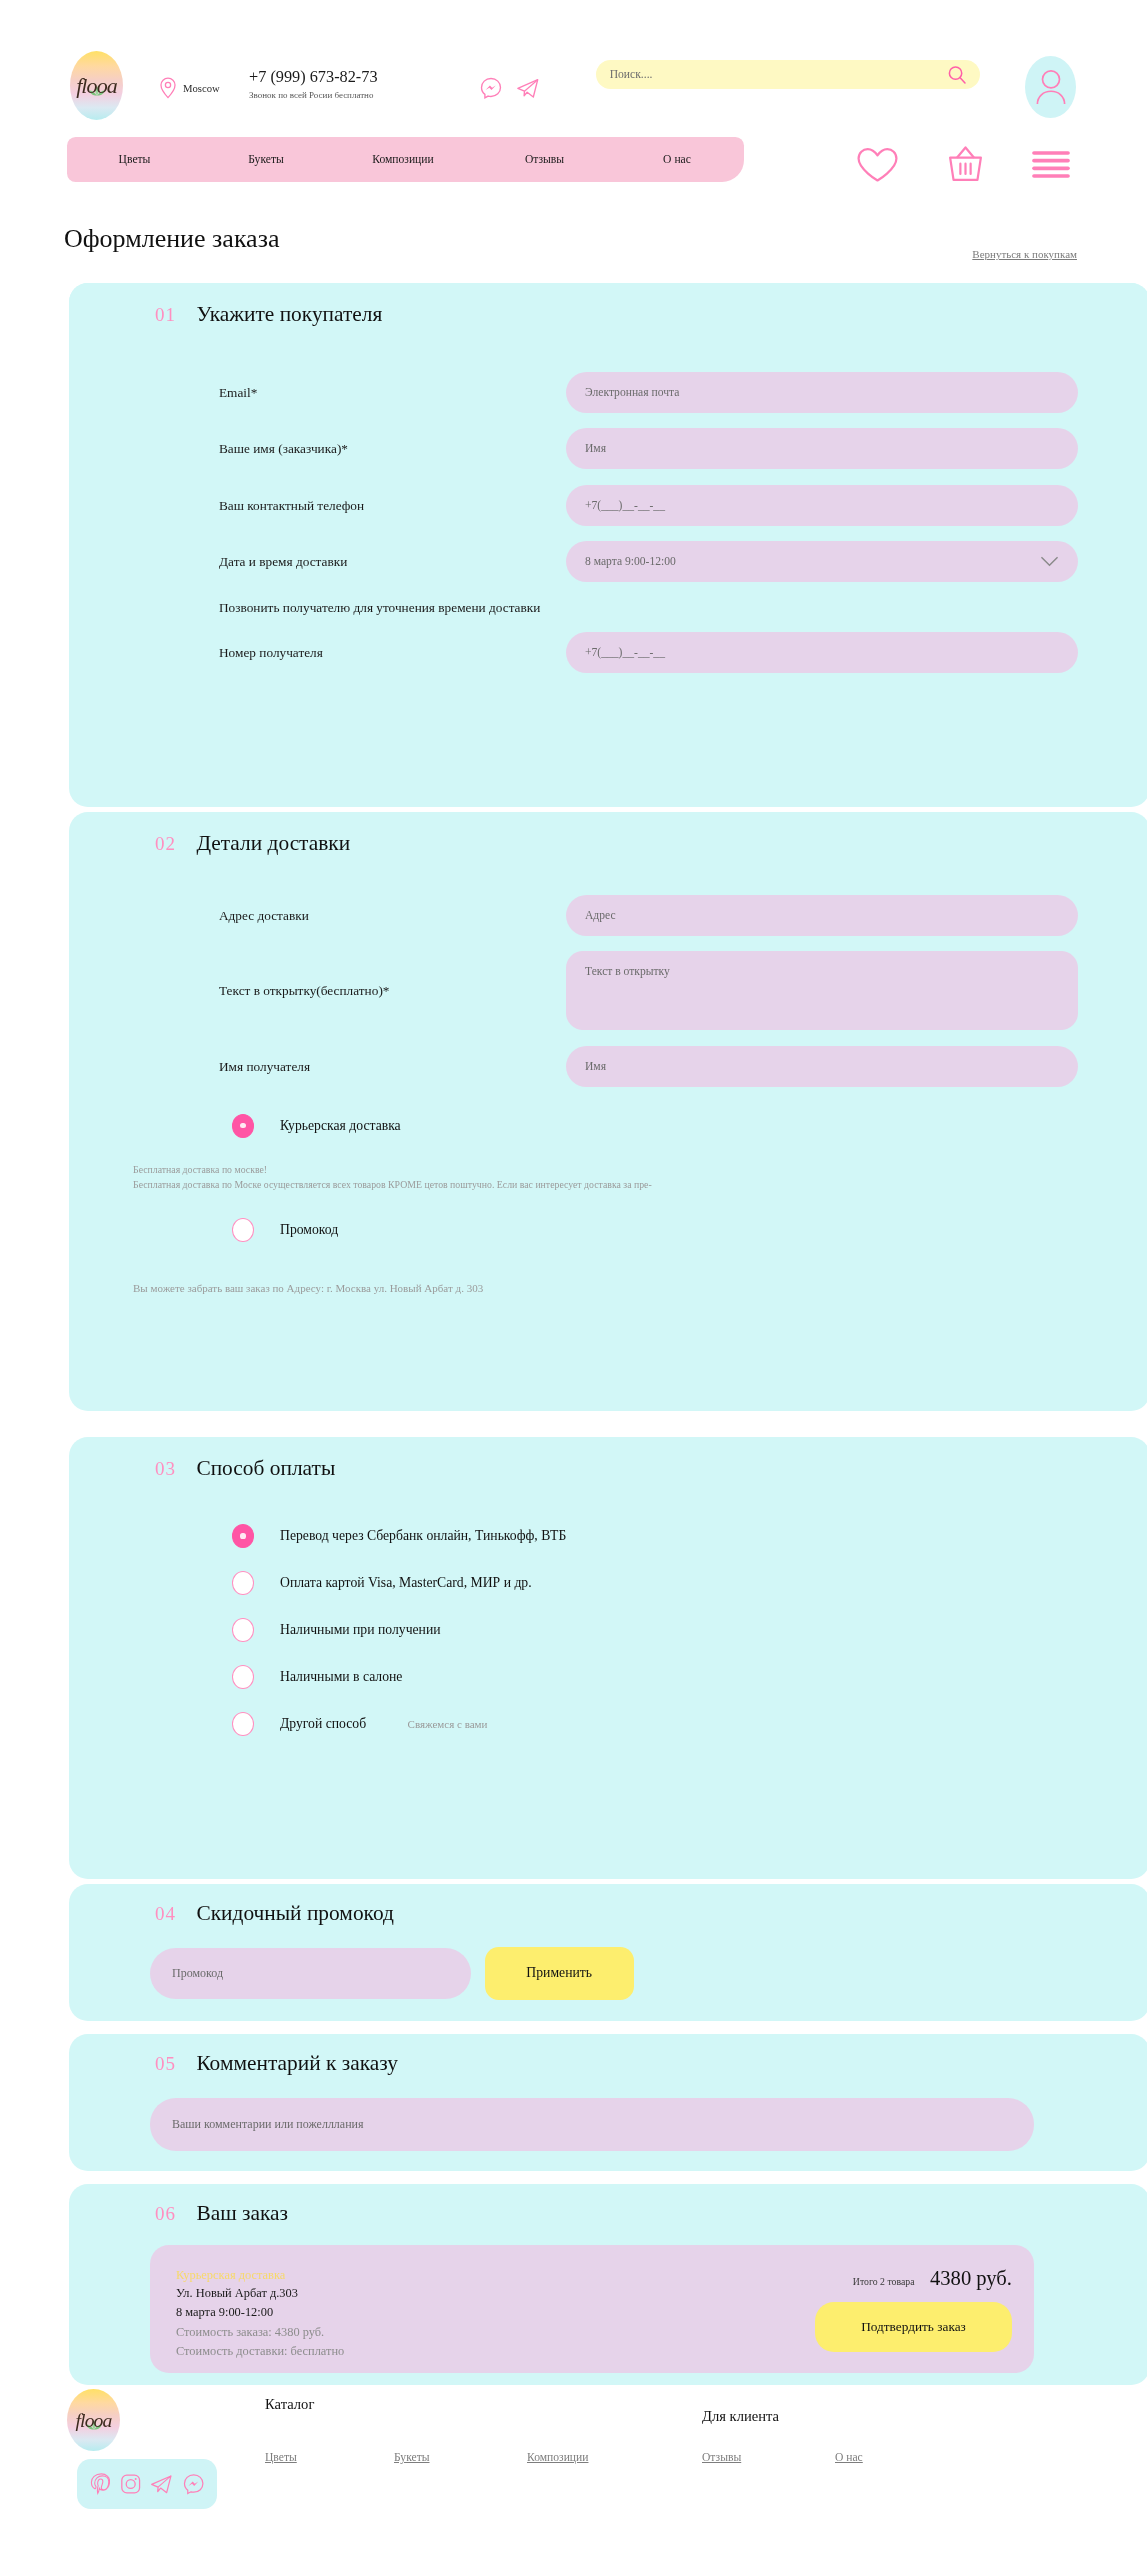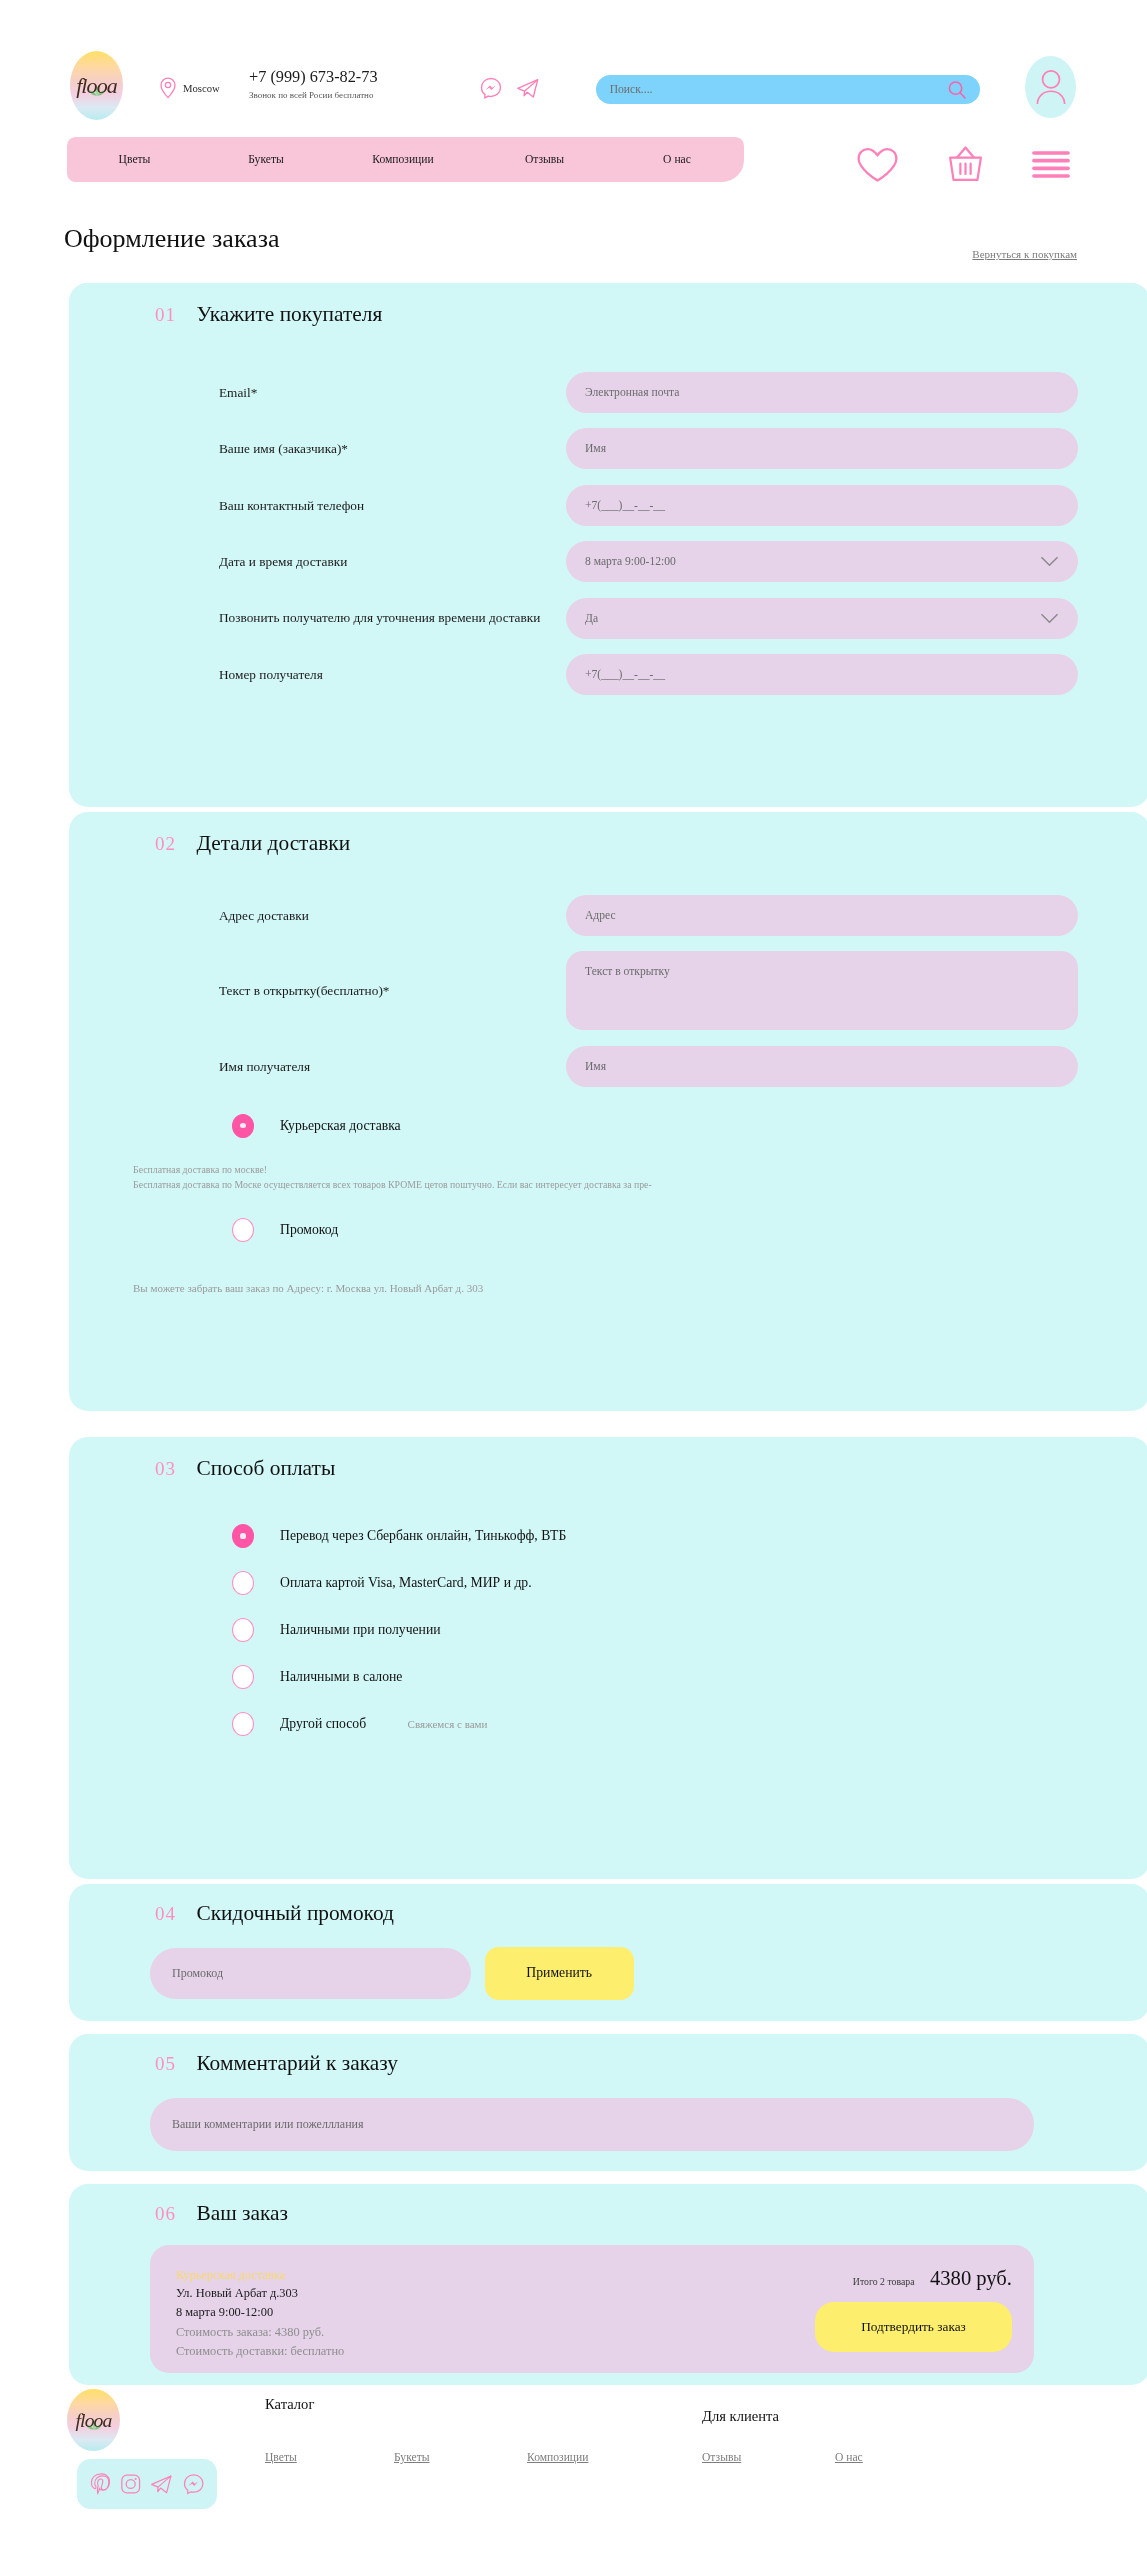--- a/index.html
+++ b/index.html
@@ -32,23 +32,23 @@
     width: 19px; height: 12px;
     z-index: 1;
   }
   .geo { position: absolute; left: 159px; top: 77px; display: flex; align-items: center; gap: 6px; }
   .geo-label { font-size: 10.7px; color: #2b2b2b; font-family: "Liberation Serif", serif; }
   .phone-block { position: absolute; left: 249px; top: 67px; text-align: left; }
   .phone-num { font-size: 16.3px; color: #1a1a1a; letter-spacing: 0px; white-space: nowrap; }
   .phone-sub { font-size: 9px; color: #555; margin-top: 2.6px; white-space: nowrap; }
   .msg-icons { position: absolute; left: 480px; top: 77px; display: flex; gap: 13.7px; align-items: center; }
   .search-bar {
-    position: absolute; left: 596px; top: 75px;
+    position: absolute; left: 596px; top: 60px;
     width: 384px; height: 29px;
-    background: #7dd3fc; border-radius: 14.6px;
+    background: #fef9c3; border-radius: 14.6px;
     display: flex; align-items: center; padding: 0 13.7px;
   }
   .search-bar .ph { flex: 1; font-size: 11.6px; color: #6d6d6d; }
   .account-circle {
     position: absolute; left: 1025px; top: 56px;
     width: 51px; height: 62px; border-radius: 50%;
     background: #cff4f6;
     display: flex; align-items: center; justify-content: center;
   }
 
@@ -285,26 +285,20 @@
       <div class="field-ctl">
         <span>8 марта 9:00-12:00</span>
         <svg class="chev" width="19" height="11" viewBox="0 0 22 13">
           <path d="M1.5 1.5 11 11 20.5 1.5" fill="none" stroke="#8a8a8a" stroke-width="1.7"></path>
         </svg>
       </div>
     </div>
 
     <div class="field-row" style="margin-top:15.4px;">
       <div class="field-label">Позвонить получателю для уточнения времени доставки</div>
-      <div class="field-ctl">
-        <span>Да</span>
-        <svg class="chev" width="19" height="11" viewBox="0 0 22 13">
-          <path d="M1.5 1.5 11 11 20.5 1.5" fill="none" stroke="#8a8a8a" stroke-width="1.7"></path>
-        </svg>
-      </div>
     </div>
 
     <div class="field-row" style="margin-top:15.4px;">
       <div class="field-label">Номер получателя</div>
       <div class="field-ctl">+7(___)__-__-__</div>
     </div>
   </div>
 
   <div class="panel" style="top:812px; height:599px;">
     <div class="sec-head" style="padding-top:19px;">

